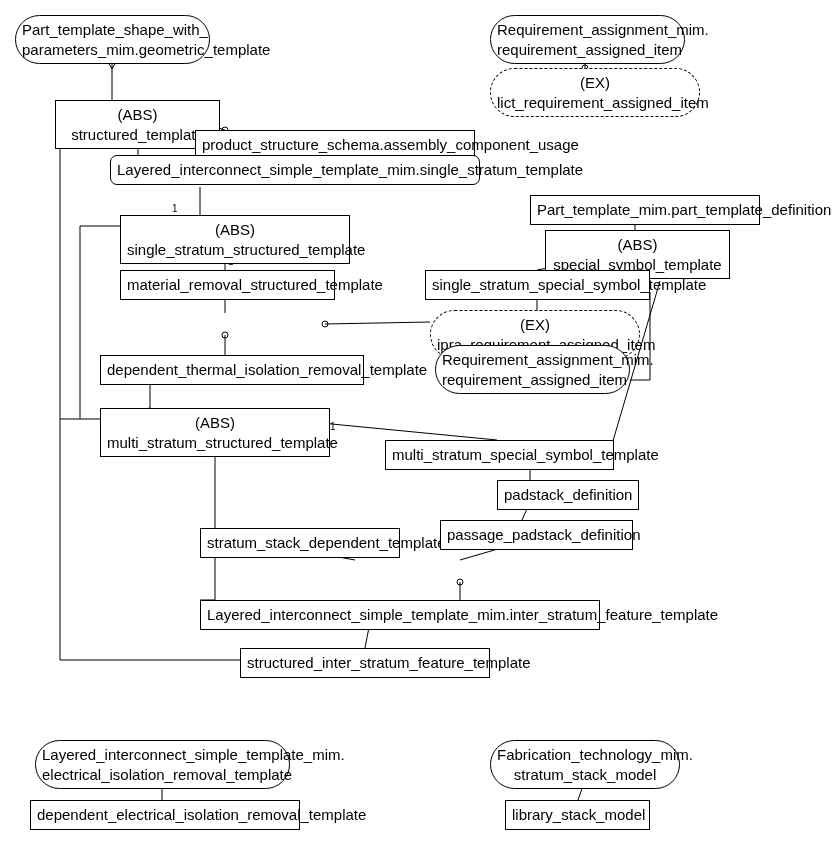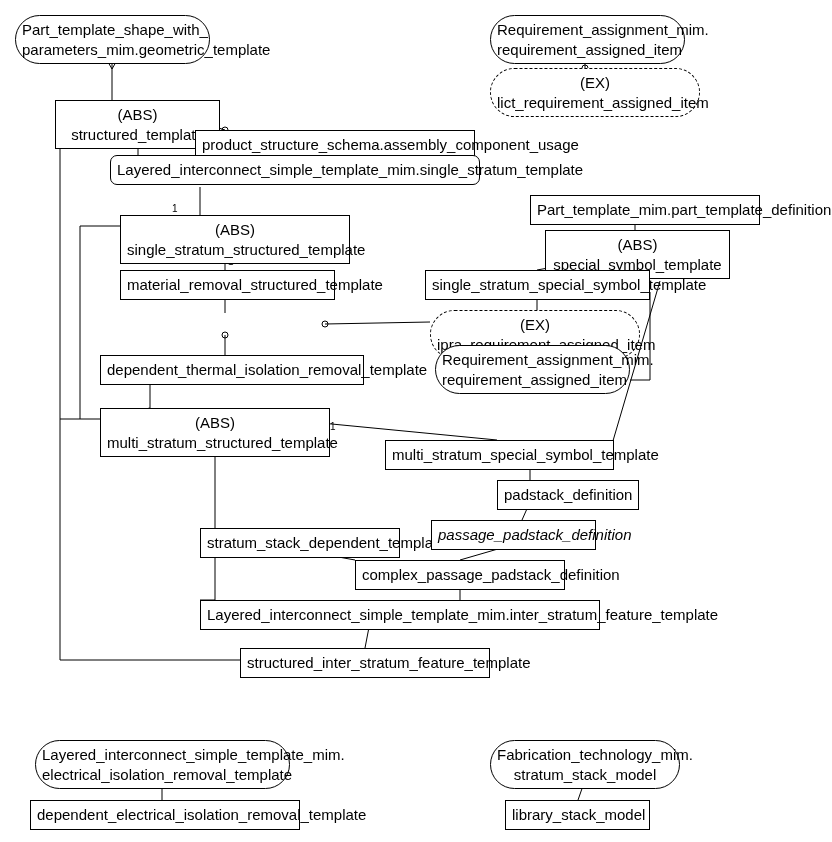--- a/index.html
+++ b/index.html
@@ -158,22 +158,21 @@
     <div class="node" style="left: 120px; top: 270px; width: 215px; min-height: 22px; white-space: pre-line;">material_removal_structured_template</div>
     <div class="node" style="left: 425px; top: 270px; width: 225px; min-height: 22px; white-space: pre-line;">single_stratum_special_symbol_template</div>
     <div class="node dashed" style="left: 430px; top: 310px; width: 210px; min-height: 24px; white-space: pre-line;">(EX) ipra_requirement_assigned_item</div>
     <div class="node" style="left: 100px; top: 355px; width: 264px; min-height: 22px; white-space: pre-line;">dependent_thermal_isolation_removal_template</div>
     <div class="node rounded" style="left: 435px; top: 345px; width: 195px; min-height: 35px; white-space: pre-line;">Requirement_assignment_mim.
 requirement_assigned_item</div>
     <div class="node" style="left: 100px; top: 408px; width: 230px; min-height: 22px; white-space: pre-line;">(ABS) multi_stratum_structured_template</div>
     <div class="node" style="left: 385px; top: 440px; width: 229px; min-height: 22px; white-space: pre-line;">multi_stratum_special_symbol_template</div>
     <div class="node" style="left: 465px; top: 480px; width: 142px; min-height: 22px; white-space: pre-line; margin-left: 32px;">padstack_definition</div>
     <div class="node" style="left: 200px; top: 528px; width: 200px; min-height: 22px; white-space: pre-line;">stratum_stack_dependent_template</div>
-    <div class="node" style="left: 431px; top: 520px; width: 165px; min-height: 22px; white-space: pre-line; font-style: italic;">passage_padstack_definition</div>
-    <div class="node" style="left: 355px; top: 560px; width: 210px; min-height: 22px; white-space: pre-line;">complex_passage_padstack_definition</div>
+    <div class="node" style="left: 440px; top: 520px; width: 193px; min-height: 22px; white-space: pre-line;">passage_padstack_definition</div>
     <div class="node" style="left: 200px; top: 600px; width: 400px; min-height: 22px; white-space: pre-line;">Layered_interconnect_simple_template_mim.inter_stratum_feature_template</div>
     <div class="node" style="left: 240px; top: 648px; width: 250px; min-height: 22px; white-space: pre-line;">structured_inter_stratum_feature_template</div>
     <div class="node rounded" style="left: 35px; top: 740px; width: 255px; min-height: 40px; white-space: pre-line;">Layered_interconnect_simple_template_mim.
 electrical_isolation_removal_template</div>
     <div class="node rounded" style="left: 490px; top: 740px; width: 190px; min-height: 40px; white-space: pre-line;">Fabrication_technology_mim.
 stratum_stack_model</div>
     <div class="node" style="left: 30px; top: 800px; width: 270px; min-height: 22px; white-space: pre-line;">dependent_electrical_isolation_removal_template</div>
     <div class="node" style="left: 505px; top: 800px; width: 145px; min-height: 22px; white-space: pre-line;">library_stack_model</div>
   </div>
 

